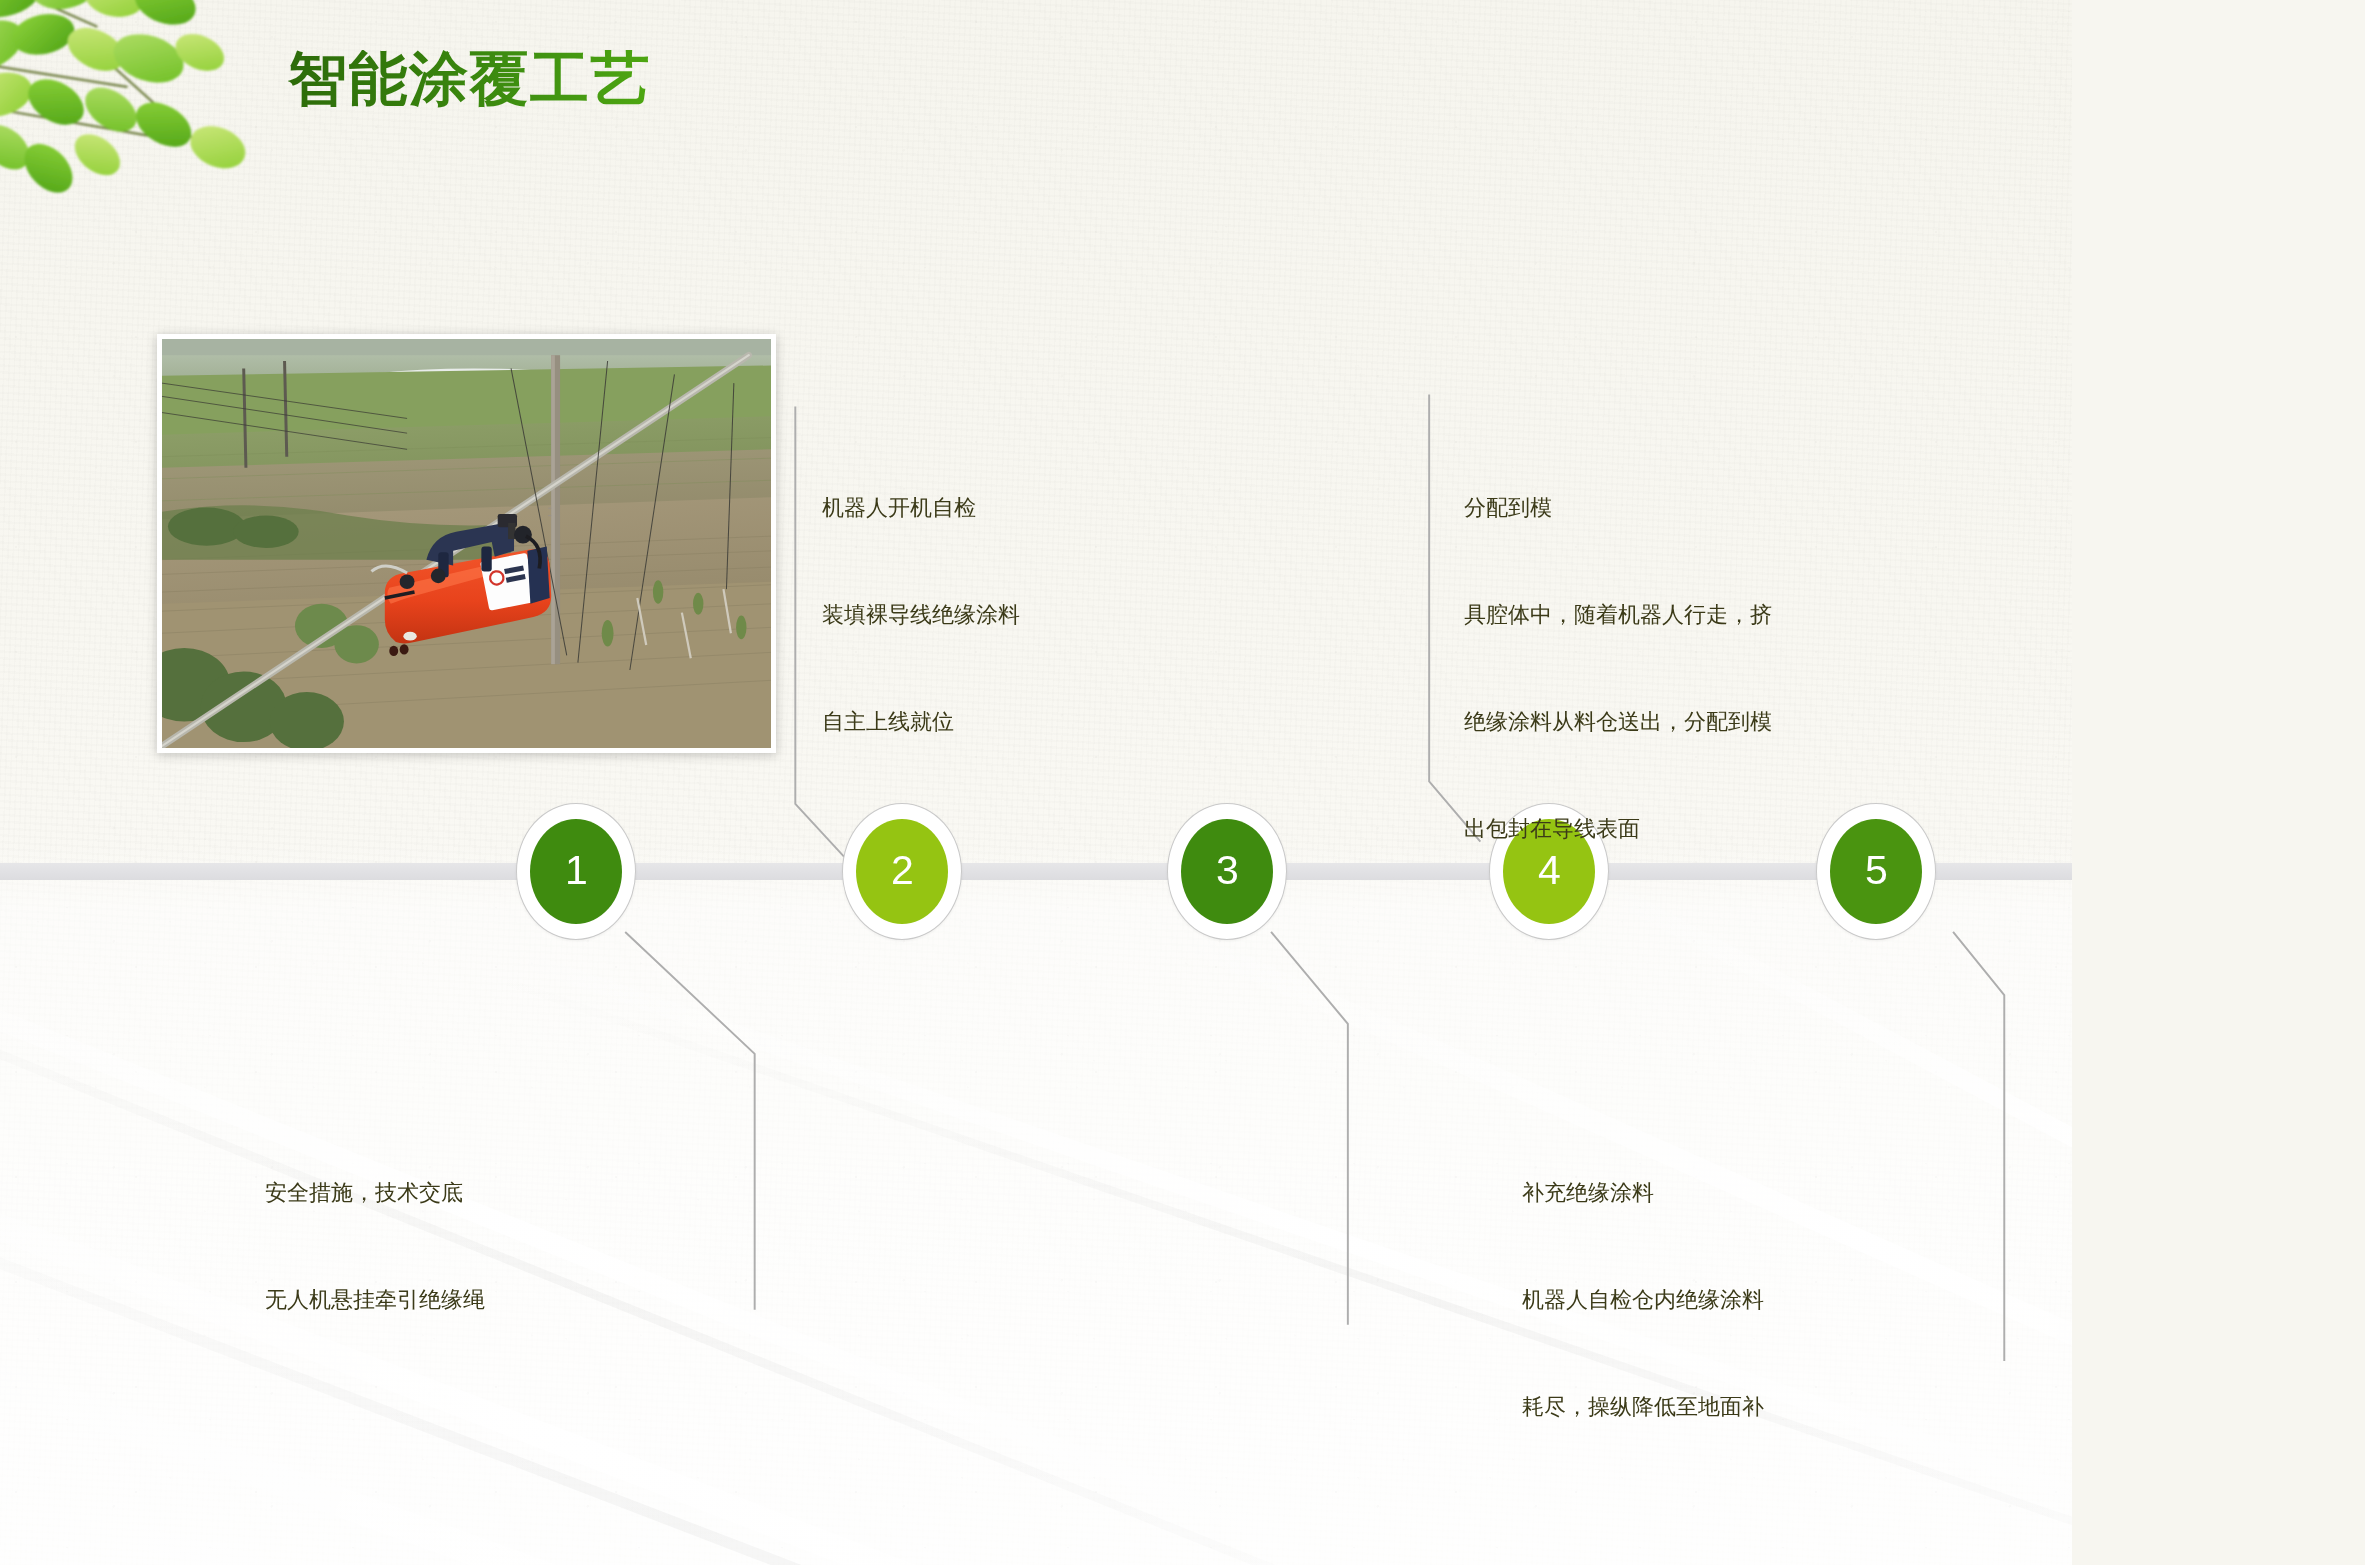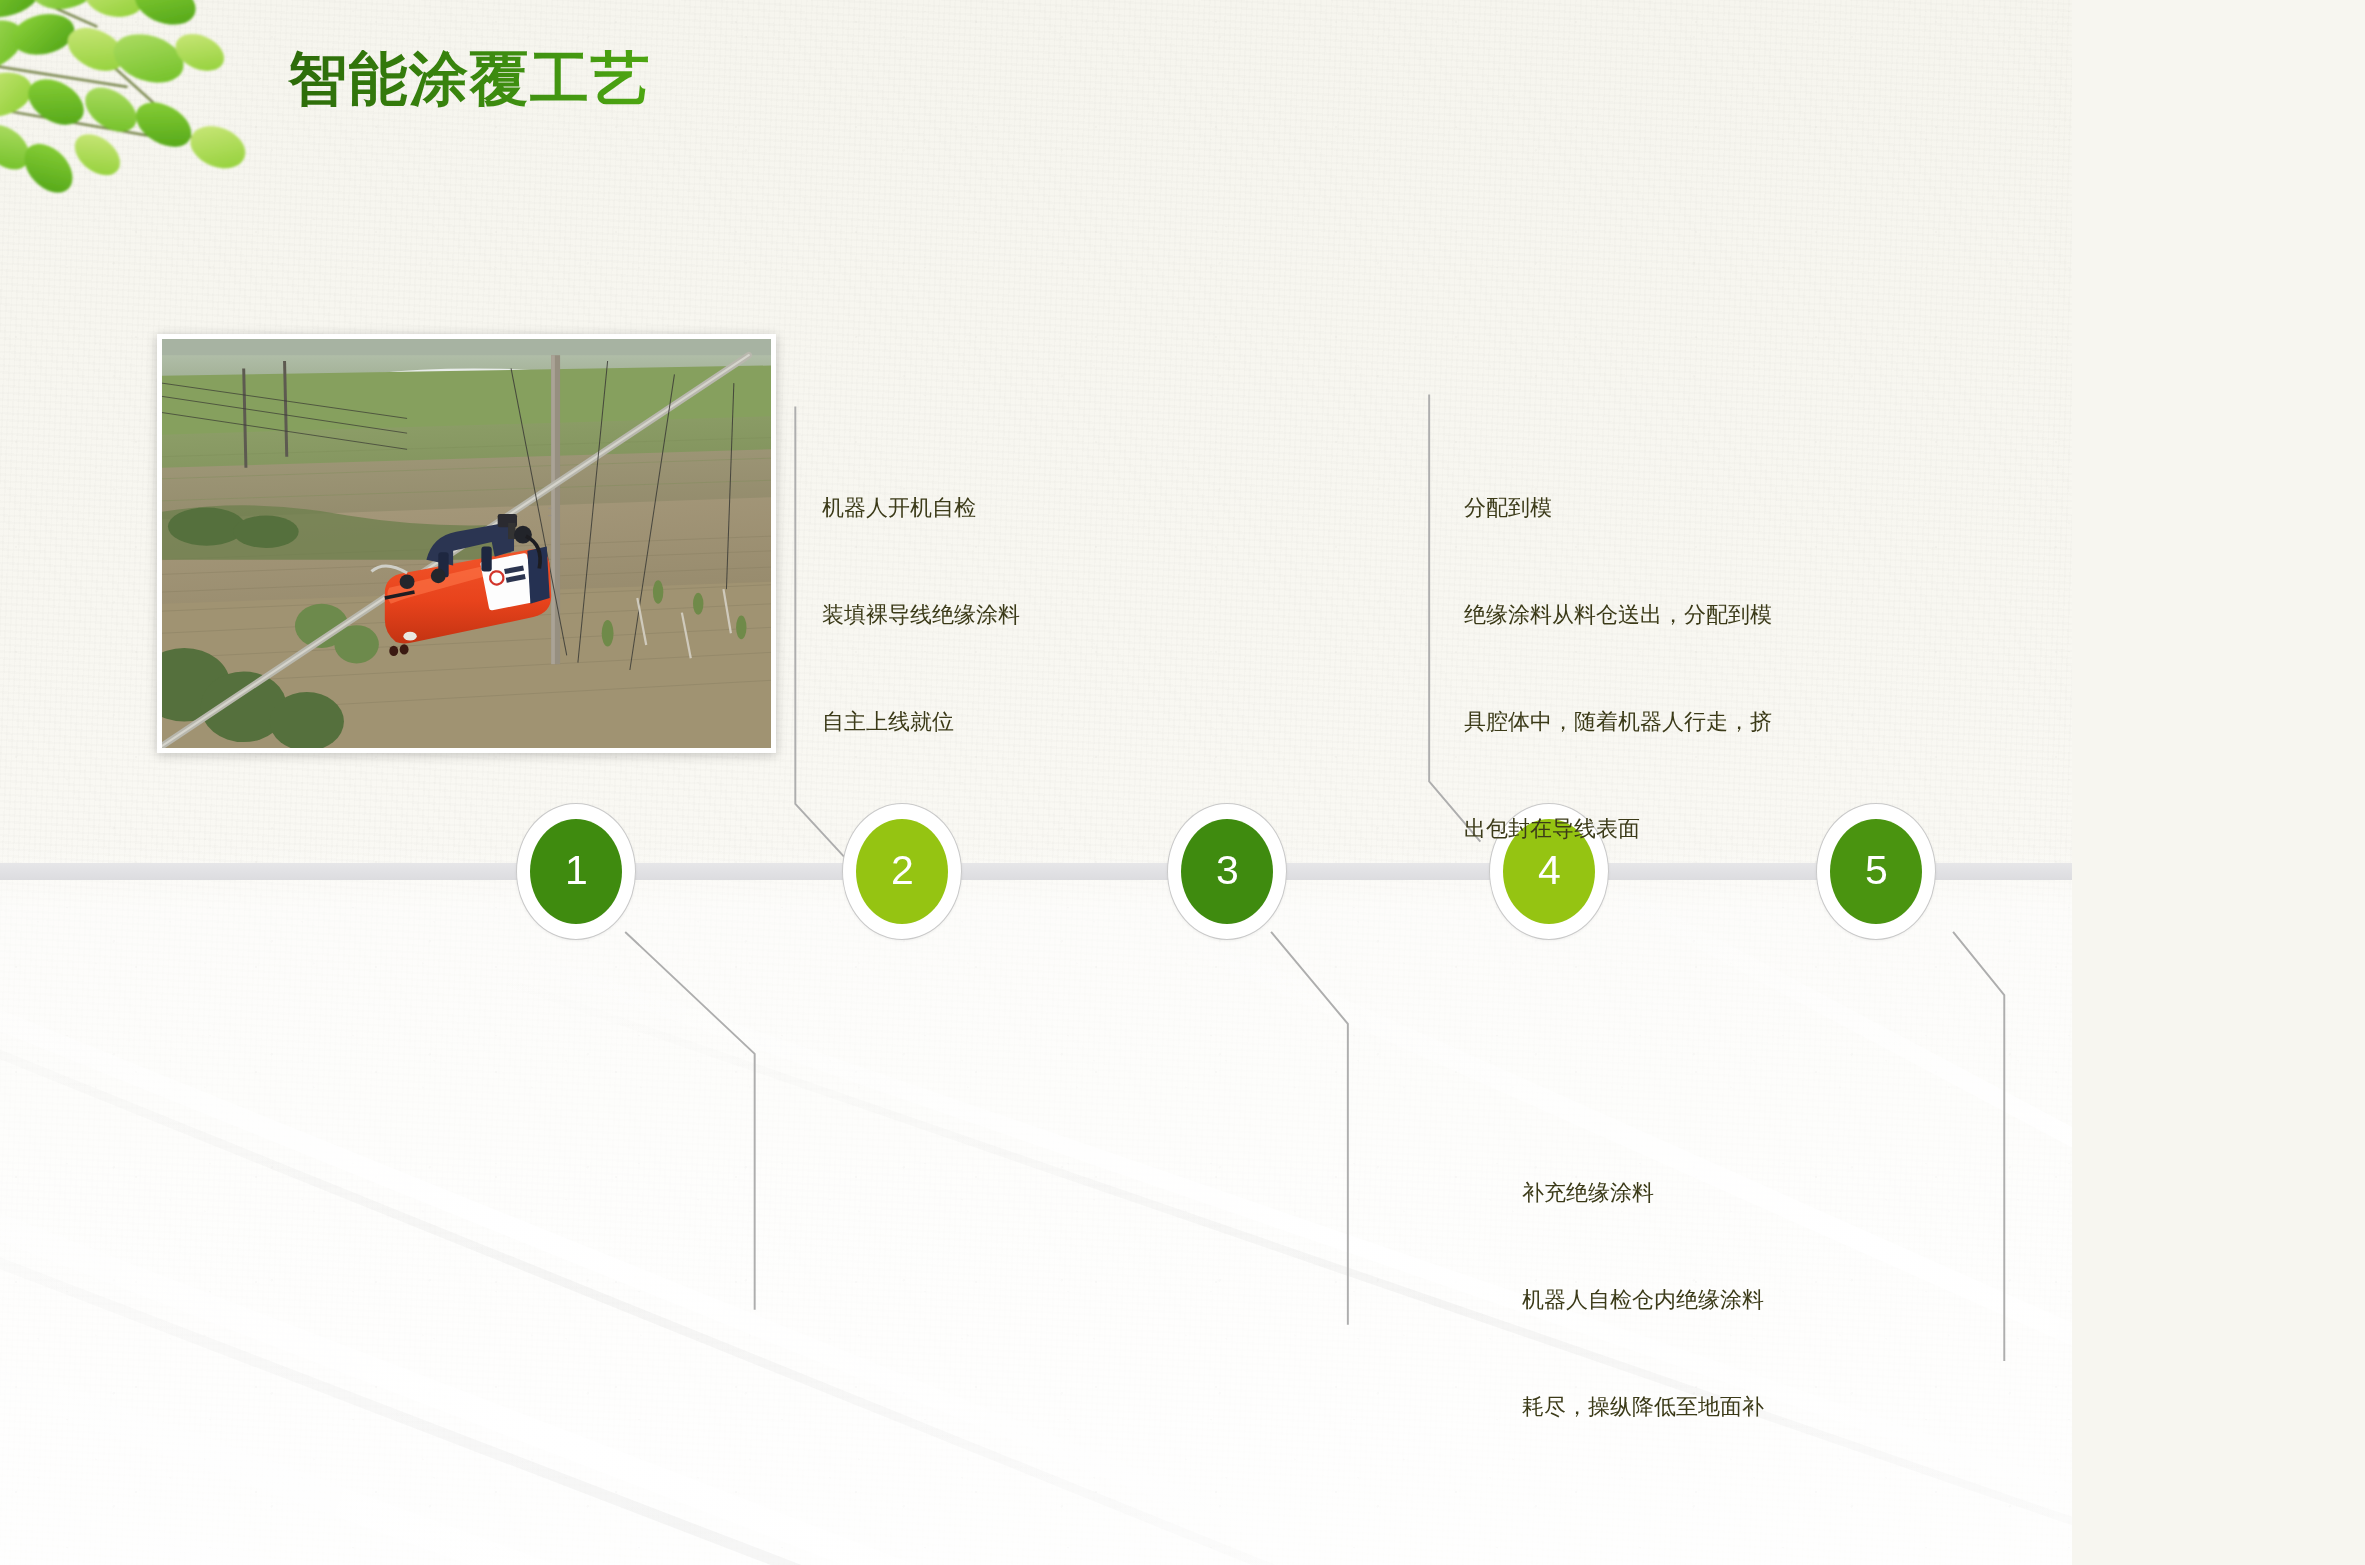--- a/index.html
+++ b/index.html
@@ -355,32 +355,36 @@
       <span class="step-num">4</span>
     </div>
   </div>
   <div class="step-node" style="left:1816px;">
     <div class="step-ring"></div>
     <div class="step-disc" style="background:#4a9410;">
       <span class="step-num">5</span>
     </div>
   </div>
 
+  <div class="desc" style="left:265px; top:1104px;">
+    <div>安全措施，技术交底</div>
+    <div>无人机悬挂牵引绝缘绳</div>
+  </div>
 
   <div class="desc" style="left:822px; top:419px;">
     <div>机器人开机自检</div>
     <div>装填裸导线绝缘涂料</div>
     <div>自主上线就位</div>
   </div>
 
 
   <div class="desc" style="left:1464px; top:419px;">
     <div>分配到模</div>
+    <div>具腔体中，随着机器人行走，挤</div>
     <div>绝缘涂料从料仓送出，分配到模</div>
-    <div>具腔体中，随着机器人行走，挤</div>
     <div>出包封在导线表面</div>
   </div>
 
   <div class="desc" style="left:1522px; top:1104px;">
     <div>补充绝缘涂料</div>
     <div>机器人自检仓内绝缘涂料</div>
     <div>耗尽，操纵降低至地面补</div>
     
   </div>
 

